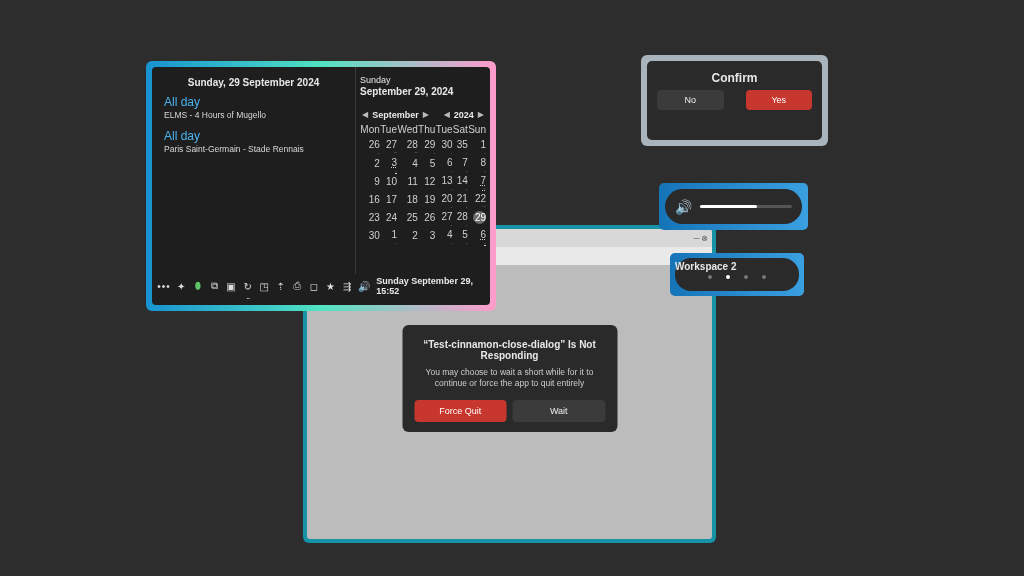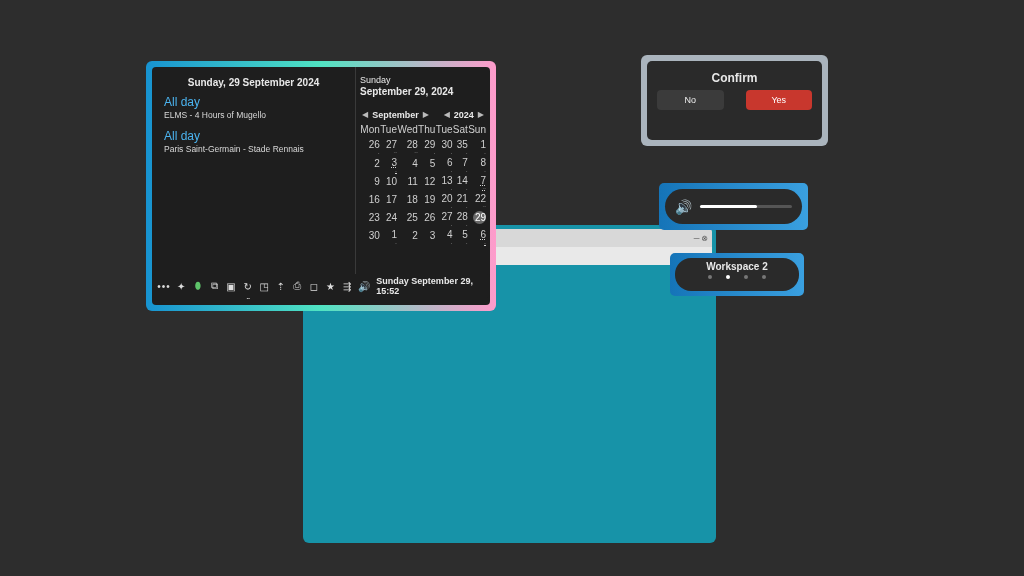--- a/index.html
+++ b/index.html
@@ -63,36 +63,46 @@
 
 
 .vol-outer{position:absolute;left:659px;top:183px;width:149px;height:47px;background:linear-gradient(90deg,#1574b8,#3aa0e0);border-radius:5px;padding:6px}
 .vol{width:100%;height:100%;background:#2a2a2a;border-radius:18px;display:flex;align-items:center;padding:0 10px;gap:8px}
 .vol-ico{color:#fff;font-size:14px}
 .vol-track{flex:1;height:3px;background:#555;border-radius:2px;position:relative}
 .vol-fill{position:absolute;left:0;top:0;bottom:0;width:62%;background:#fff;border-radius:2px}
 
 
 .ws-outer{position:absolute;left:670px;top:253px;width:134px;height:43px;background:linear-gradient(90deg,#1574b8,#3aa0e0);border-radius:5px;padding:5px}
-.ws{width:100%;height:100%;background:#2a2a2a;border-radius:16px;text-align:center;padding:3px 0}
+.ws{width:100%;height:100%;background:#2a2a2a;border-radius:16px;padding:3px 0}
 .ws-label{font-size:10px;font-weight:600}
 .ws-dots{display:flex;justify-content:center;gap:14px;margin-top:3px}
 .ws-dot{width:4px;height:4px;border-radius:50%;background:#777}
 .ws-dot.active{background:#fff}
 </style>
 </head>
 <body>
 
 <div class="app-win">
   <div class="app-titlebar">
     <span style="margin-right:auto;color:#444">ose-dialog test window!</span>
     <span>─</span>
     <span>⊗</span>
   </div>
   <div class="app-sub">on to freeze the window</div>
+  <div class="app-body">
+    <div class="nr-dialog">
+      <div class="nr-title">“Test-cinnamon-close-dialog” Is Not Responding</div>
+      <div class="nr-msg">You may choose to wait a short while for it to continue or force the app to quit entirely</div>
+      <div class="nr-btns">
+        <button class="btn btn-red">Force Quit</button>
+        <button class="btn btn-dark">Wait</button>
+      </div>
+    </div>
+  </div>
 </div>
 
 <div class="cal-popup">
   <div class="cal-inner">
     <div class="cal-top">
       <div class="cal-left">
         <div class="cal-left-title">Sunday, 29 September 2024</div>
         <div id="events-host">
             <div class="event">
               <div class="allday">All day</div>

